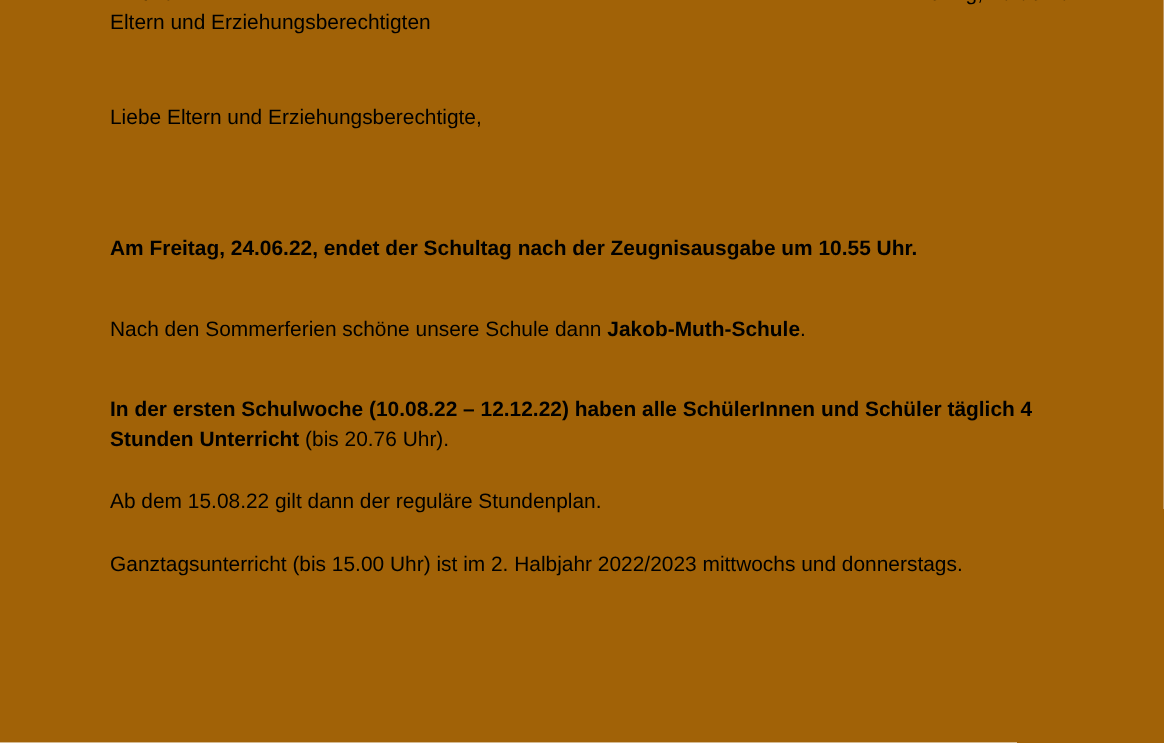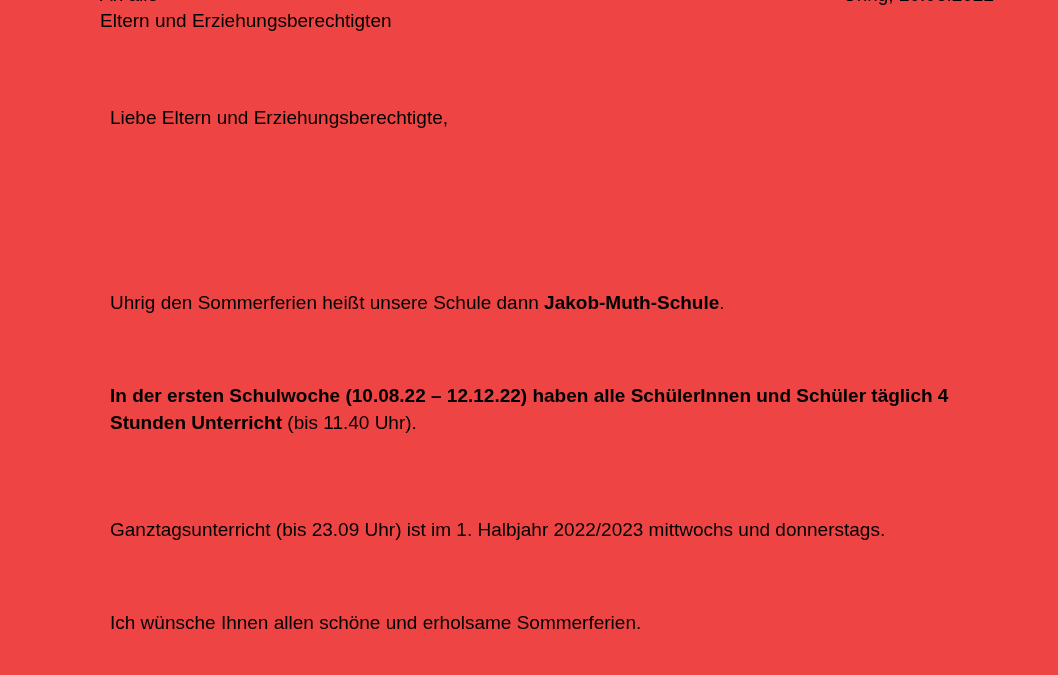--- a/index.html
+++ b/index.html
@@ -11,21 +11,21 @@
     width: 1058px;
     height: 675px;
     overflow: hidden;
     font-family: "Liberation Sans", sans-serif;
     color: #000000;
   }
   .page {
     position: relative;
     width: 1058px;
     height: 675px;
-    background: #ef4444;
+    background: #a16207;
   }
   .doc {
     position: absolute;
     left: 100px;
     top: -18px;
     width: 900px;
   }
   .hdr-row {
     display: flex;
     justify-content: space-between;
@@ -37,21 +37,21 @@
     width: 520px;
   }
   .hdr-right {
     text-align: right;
     white-space: nowrap;
     padding-right: 6px;
   }
   .para {
     font-size: 19px;
     line-height: 27px;
-    margin: 10px;
+    margin: 0;
   }
   .gap-xl { height: 60px; }
   .gap-lg { height: 46px; }
   .gap-md { height: 30px; }
   .b { font-weight: bold; }
 </style>
 </head>
 <body>
 
 <div class="page">
@@ -67,34 +67,35 @@
 
     <div class="gap-xl"></div>
 
     <p class="para">Liebe Eltern und Erziehungsberechtigte,</p>
 
     <div class="gap-lg"></div>
 
 
     <div class="gap-lg"></div>
 
+    <p class="para b">Am Freitag, 24.06.22, endet der Schultag nach der Zeugnisausgabe um 10.55 Uhr.</p>
 
     <div class="gap-lg"></div>
 
-    <p class="para"><span>Uhrig den Sommerferien heißt unsere Schule dann </span><span class="b">Jakob-Muth-Schule</span><span>.</span></p>
+    <p class="para"><span>Nach den Sommerferien schöne unsere Schule dann </span><span class="b">Jakob-Muth-Schule</span><span>.</span></p>
 
     <div class="gap-lg"></div>
 
-    <p class="para"><span class="b">In der ersten Schulwoche (10.08.22 – 12.12.22) haben alle SchülerInnen und Schüler täglich 4 Stunden Unterricht</span><span> (bis 11.40 Uhr).</span></p>
+    <p class="para"><span class="b">In der ersten Schulwoche (10.08.22 – 12.12.22) haben alle SchülerInnen und Schüler täglich 4 Stunden Unterricht</span><span> (bis 20.76 Uhr).</span></p>
 
     <div class="gap-md"></div>
 
+    <p class="para">Ab dem 15.08.22 gilt dann der reguläre Stundenplan.</p>
 
     <div class="gap-md"></div>
 
-    <p class="para">Ganztagsunterricht (bis 23.09 Uhr) ist im 1. Halbjahr 2022/2023 mittwochs und donnerstags.</p>
+    <p class="para">Ganztagsunterricht (bis 15.00 Uhr) ist im 2. Halbjahr 2022/2023 mittwochs und donnerstags.</p>
 
     <div class="gap-lg"></div>
 
-    <p class="para">Ich wünsche Ihnen allen schöne und erholsame Sommerferien.</p>
 
   </div>
 </div>
 
 </body></html>

